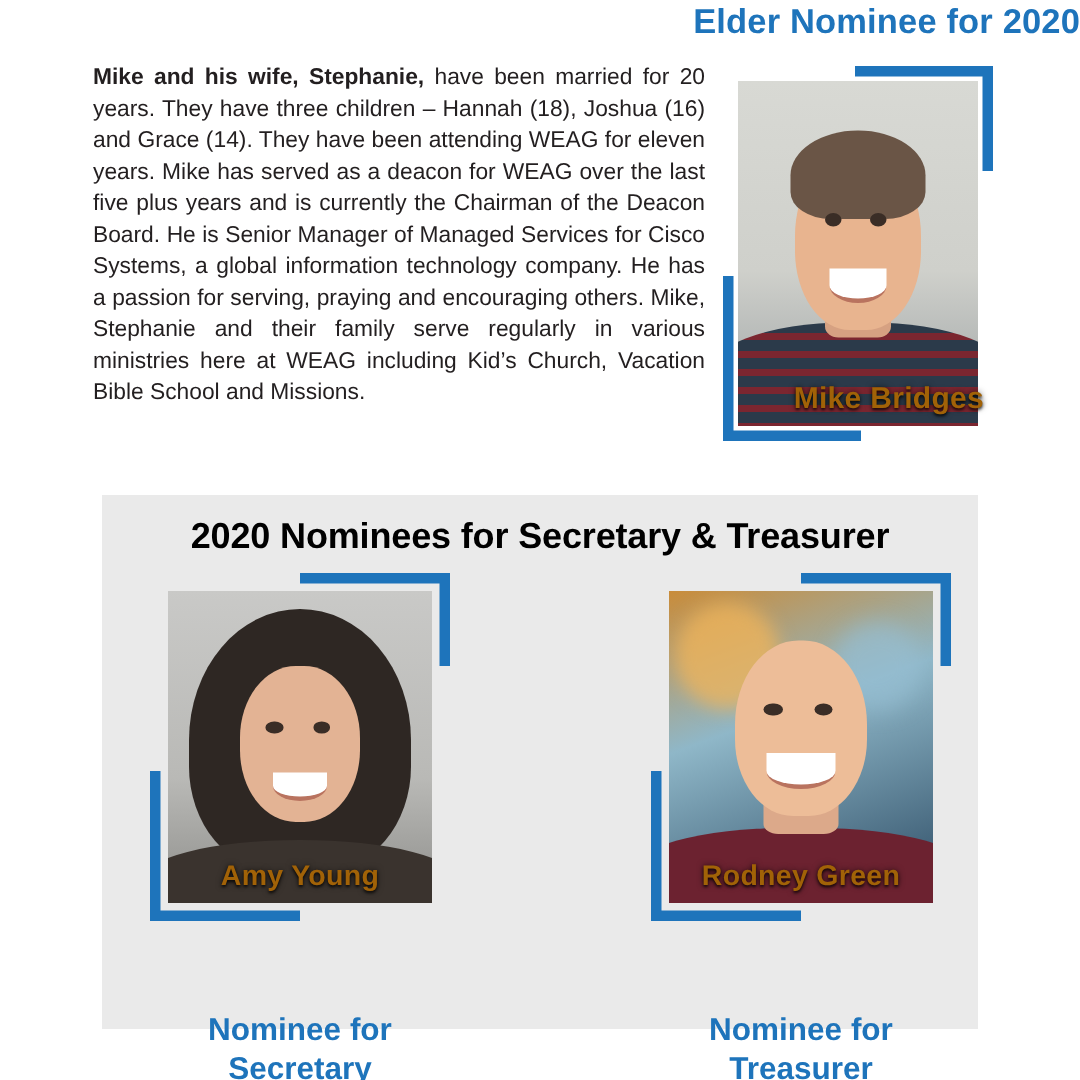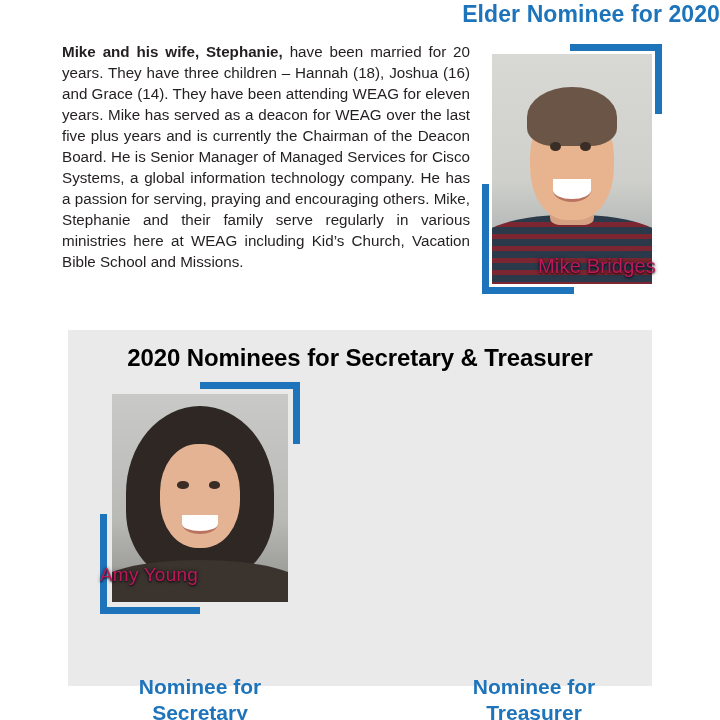--- a/index.html
+++ b/index.html
@@ -72,22 +72,23 @@
     position: absolute;
     overflow: hidden;
     background: #8d8d8d;
   }
 
   .name-plate {
     position: absolute;
     right: 0;
     bottom: 0;
     width: 100%;
-    color: #be185d;
-    font-weight: normal;
+    text-align: center;
+    color: #a16207;
+    font-weight: bold;
     text-shadow: 0 1px 2px rgba(0,0,0,0.75), 0 0 4px rgba(0,0,0,0.6);
     font-size: 20px;
     letter-spacing: 0.2px;
   }
 
   
   #mike-block {
     position: absolute;
     top: 2px;
     right: 58px;
@@ -172,21 +173,21 @@
   }
   .officer .bracket-bl {
     left: 0;
     bottom: 0;
     width: 100px;
     height: 100px;
     border-bottom: 7px solid #1e74bb;
     border-left: 7px solid #1e74bb;
   }
   .officer .name-plate {
-    bottom: 28px;
+    bottom: 18px;
     left: 0;
     right: 0;
     width: 100%;
     font-size: 19px;
   }
 
   .officer-role {
     position: absolute;
     top: 292px;
     width: 240px;
@@ -288,20 +289,38 @@
             <div class="amy-shoulder"></div>
             <div class="amy-head"></div>
             <div class="amy-eye l"></div>
             <div class="amy-eye r"></div>
             <div class="amy-smile"></div>
           </div>
         </div>
         <div class="name-plate">Amy Young</div>
       </div>
 
+      <div class="officer photo-frame" id="officer-1">
+        <div class="bracket-tr"></div>
+        <div class="bracket-bl"></div>
+        <div class="photo">
+          <div class="portrait">
+            <div class="p-bg rod-bg"></div>
+            <div class="rod-blur1"></div>
+            <div class="rod-blur2"></div>
+            <div class="rod-shirt"></div>
+            <div class="rod-neck"></div>
+            <div class="rod-head"></div>
+            <div class="rod-eye l"></div>
+            <div class="rod-eye r"></div>
+            <div class="rod-smile"></div>
+          </div>
+        </div>
+        <div class="name-plate">Rodney Green</div>
+      </div>
 
       <div class="officer-role" id="role-0">
         <div>Nominee for</div>
         <div>Secretary</div>
       </div>
 
       <div class="officer-role" id="role-1">
         <div>Nominee for</div>
         <div>Treasurer</div>
       </div>

